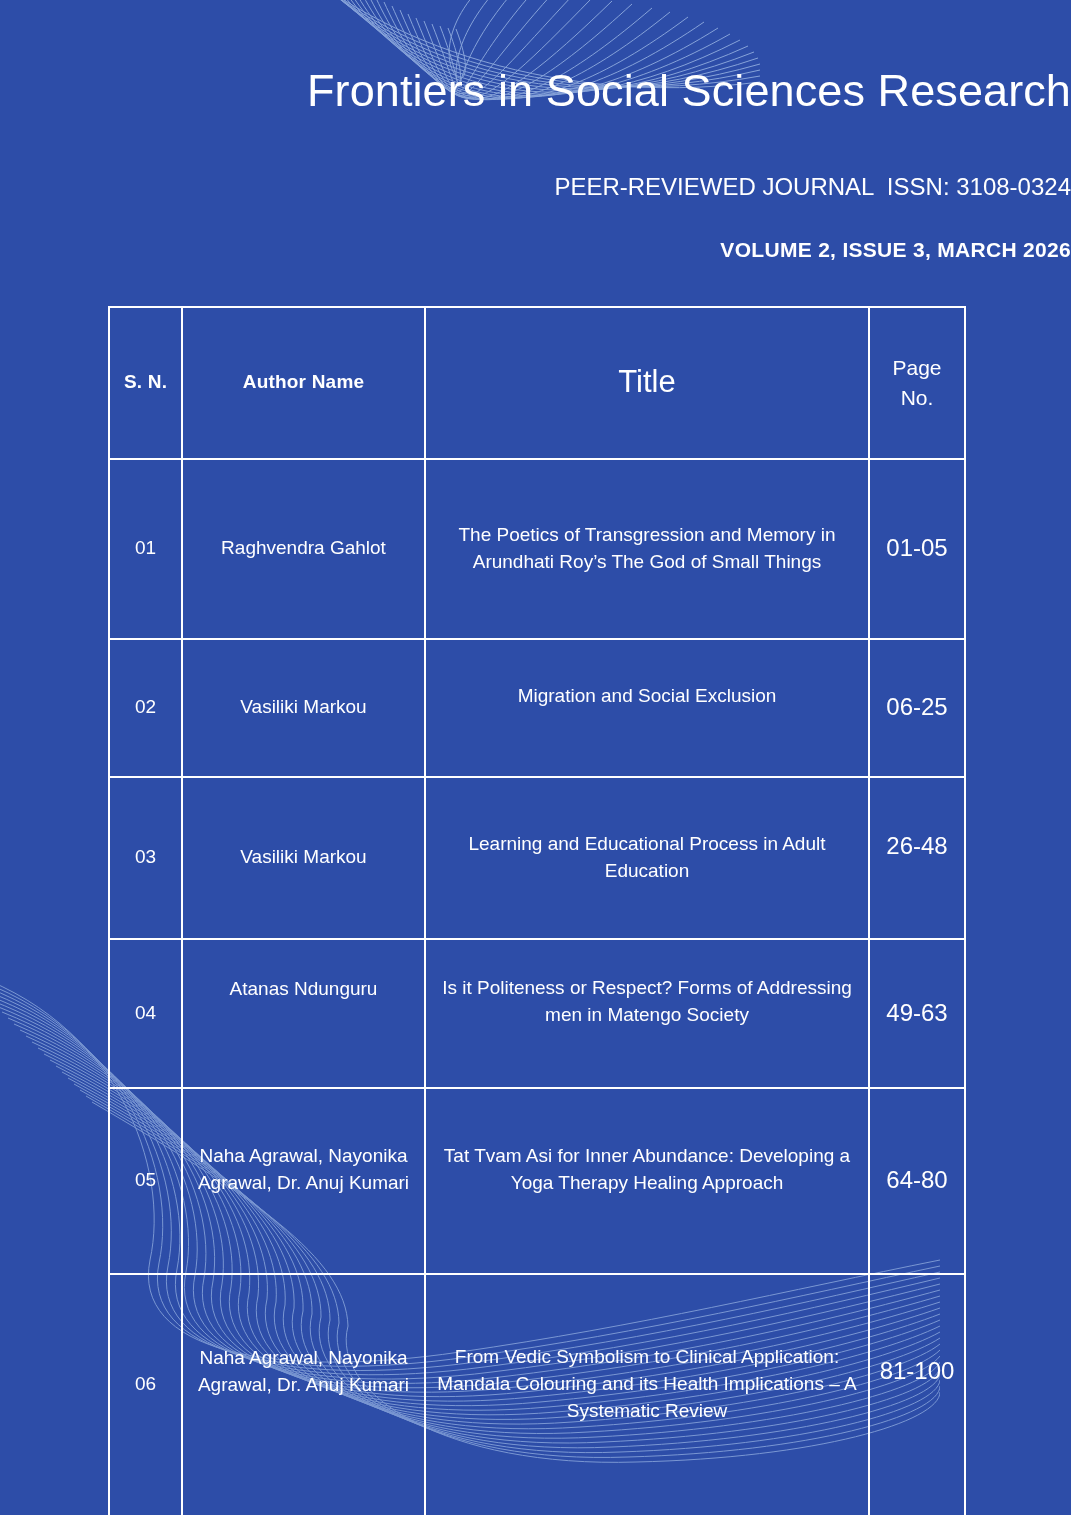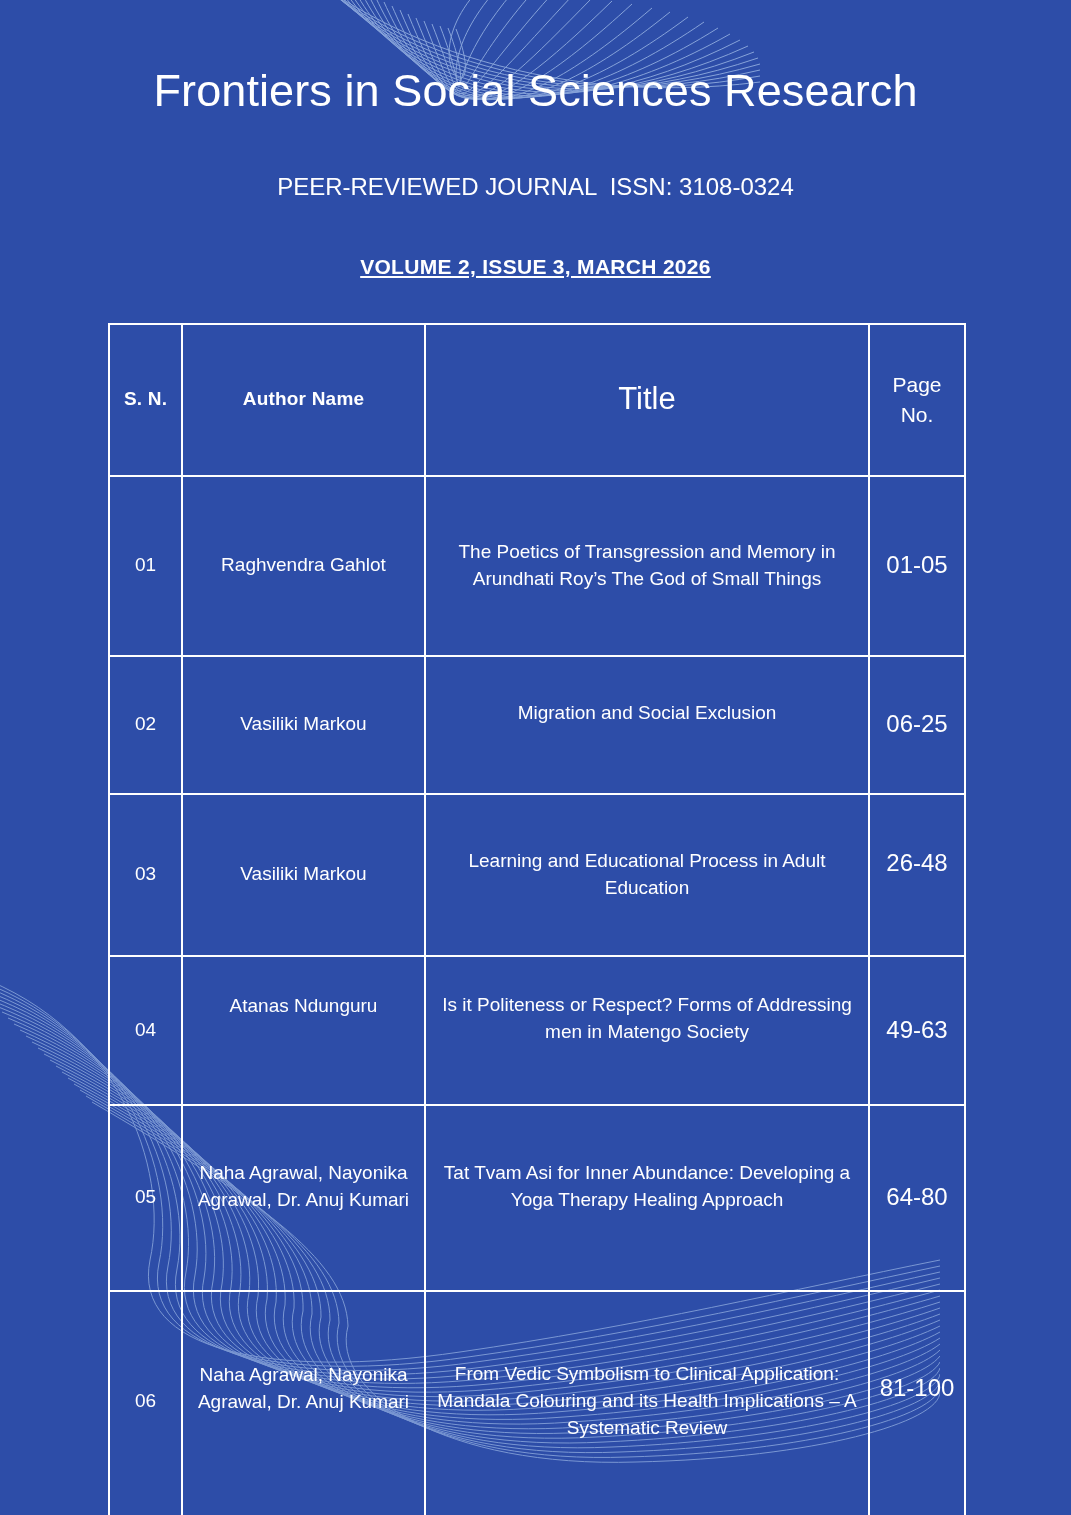--- a/index.html
+++ b/index.html
@@ -32,44 +32,43 @@
     left: -60px;
     top: 960px;
     width: 1000px;
     height: 560px;
   }
 
   
   .masthead {
     position: relative;
     z-index: 3;
-    text-align: center;
+    text-align: right;
     padding-top: 66px;
   }
   .journal-title {
     font-size: 45px;
     font-weight: 400;
     letter-spacing: 0.1px;
     line-height: 1.1;
     margin: 0;
   }
   .journal-sub {
     font-size: 24px;
     font-weight: 400;
     margin: 0;
     padding-top: 57px;
     white-space: pre;
   }
   .journal-volume {
     font-size: 21px;
     font-weight: 700;
     letter-spacing: 0.3px;
-    margin: 17px;
+    margin: 0;
     padding-top: 37px;
-    text-decoration: underline;
   }
 
   
   .toc-wrap {
     position: relative;
     z-index: 3;
     margin: 44px 0 0 108px;
     width: 856px;
   }
   table.toc {

